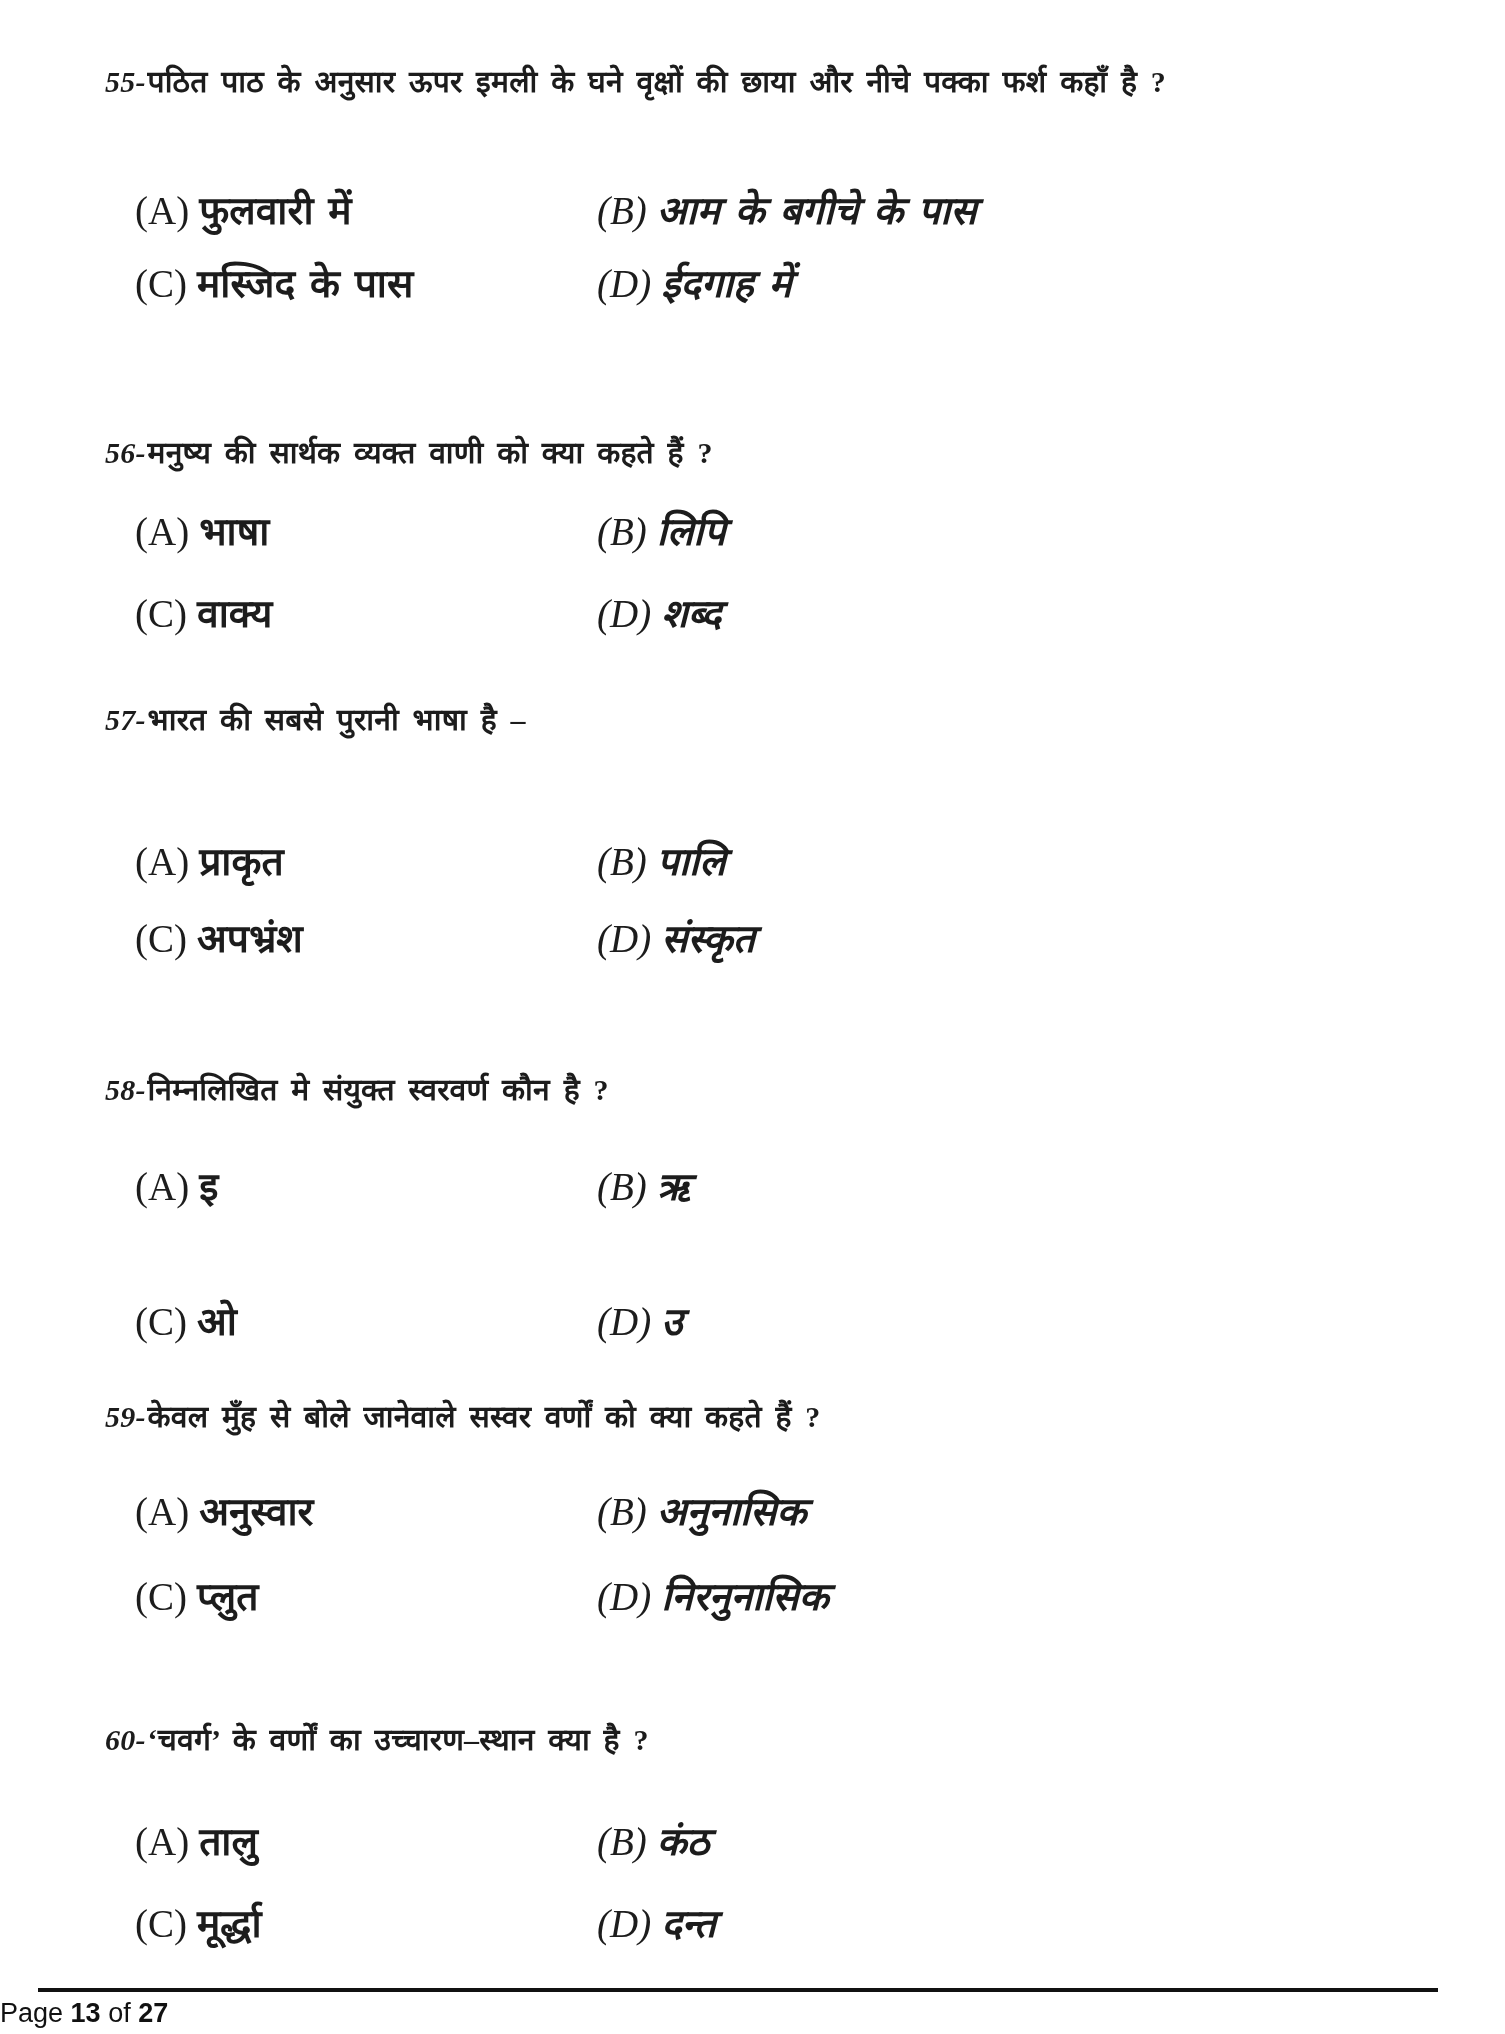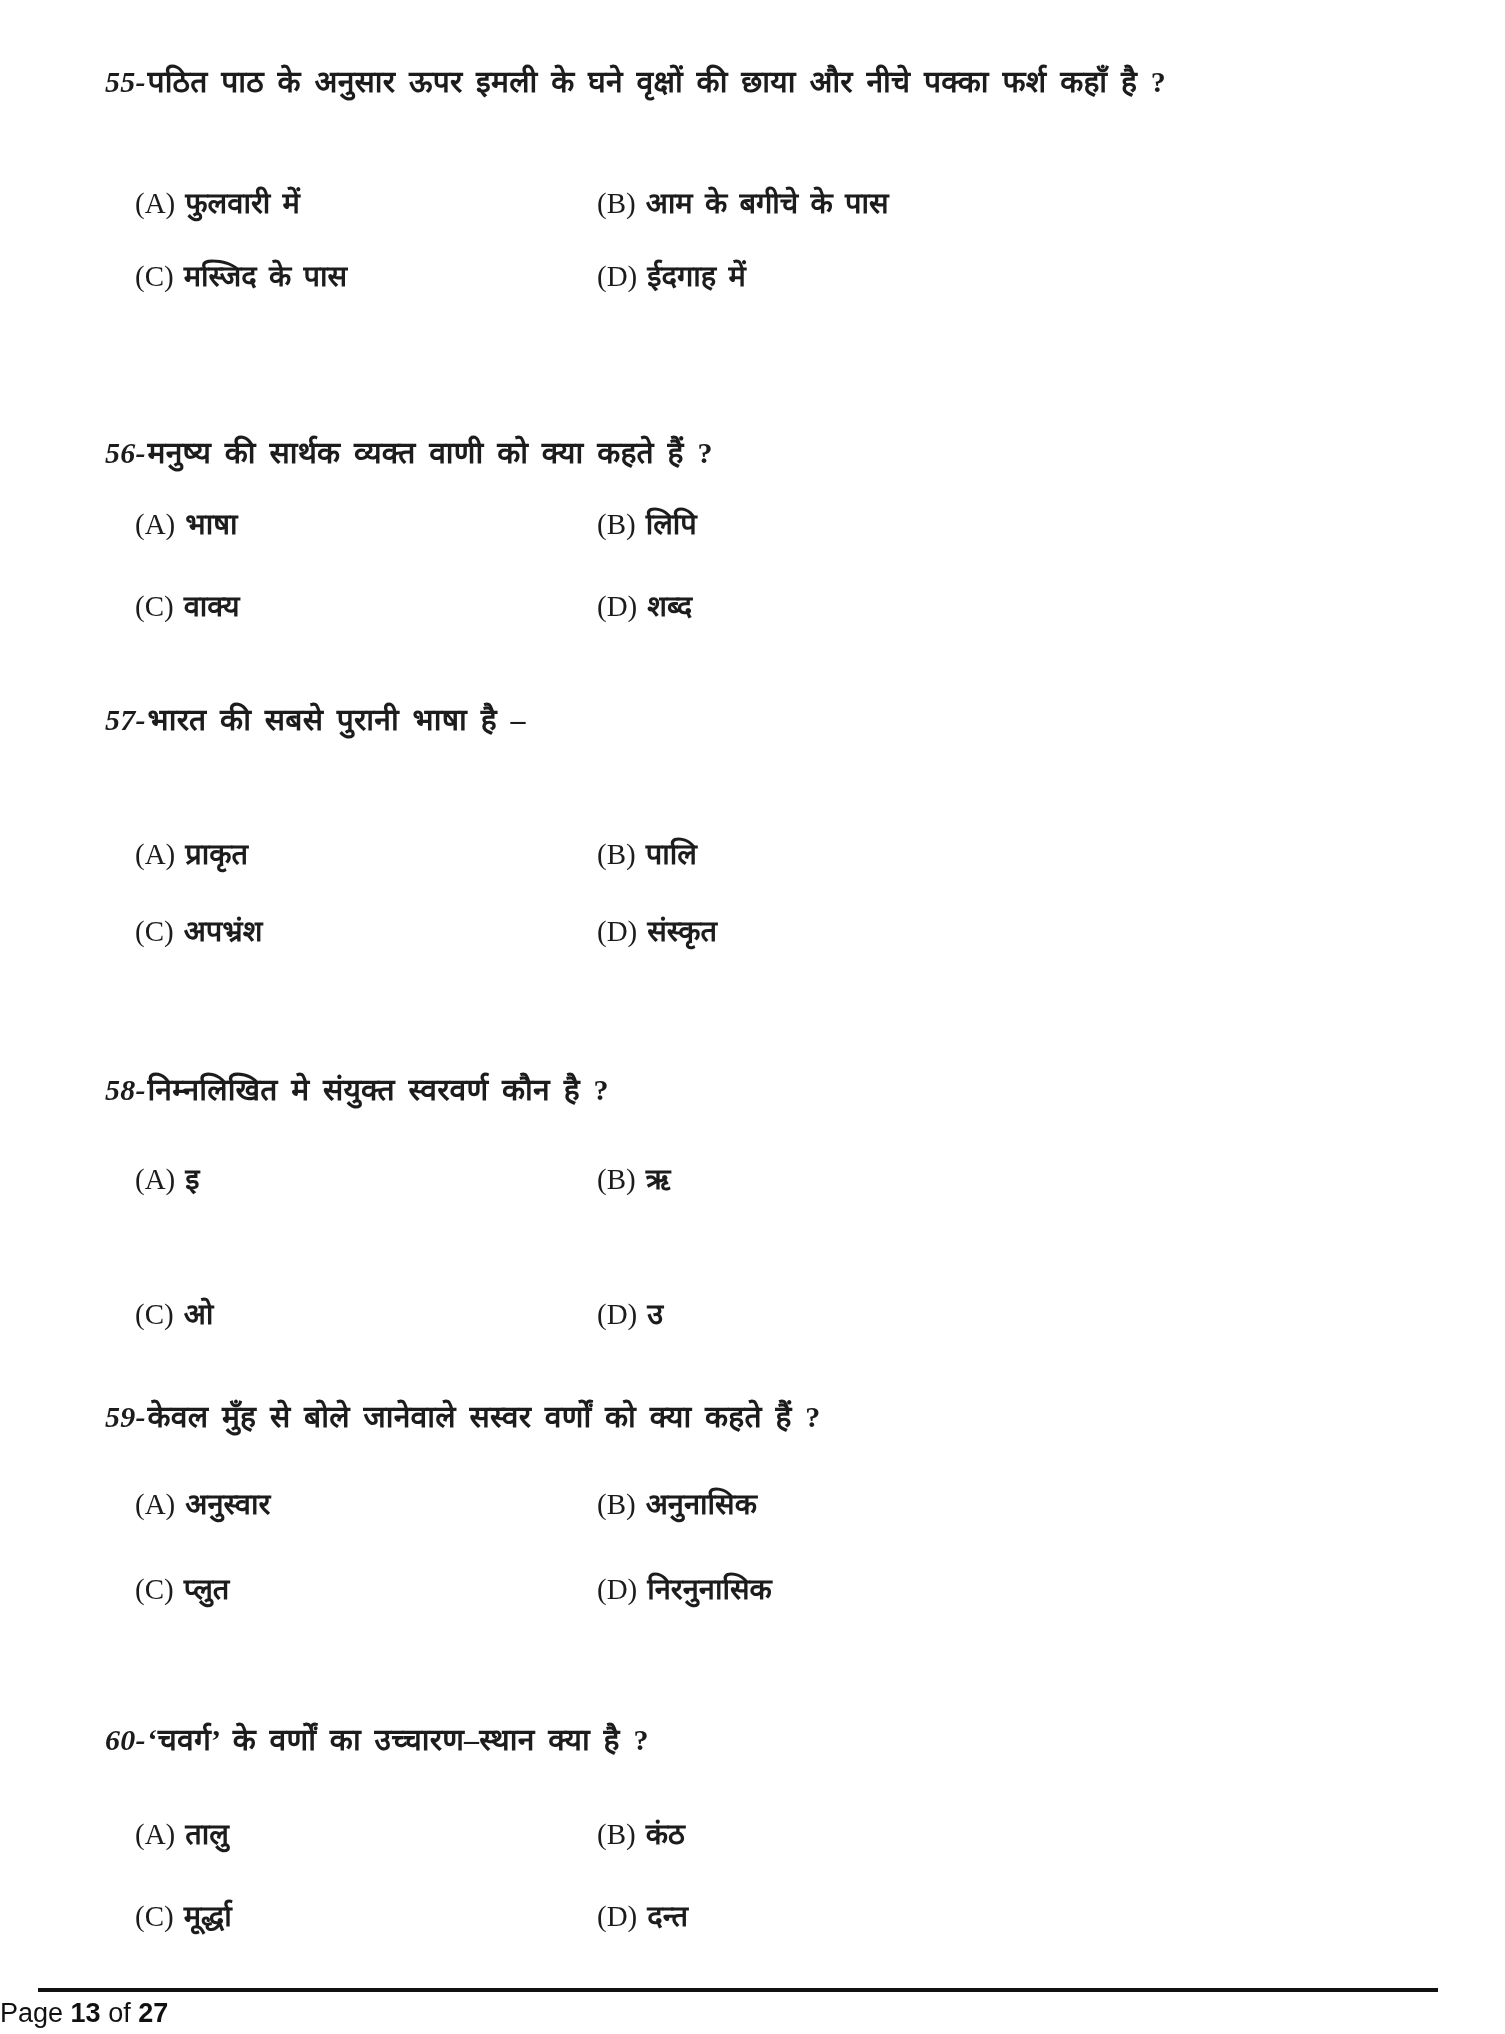--- a/index.html
+++ b/index.html
@@ -28,27 +28,27 @@
   .qnum {
     font-weight: 600;
     margin-right: 2px;
     font-style: italic;
   }
   .orow {
     position: absolute;
     left: 0;
     right: 0;
     height: 46px;
-    font-size: 29px;
+    font-size: 39px;
     font-weight: 600;
     white-space: nowrap;
   }
   .opt { position: absolute; top: 0; }
   .opt.col1 { left: 135px; }
-  .opt.col2 { left: 597px; }
+  .opt.col2 { left: 597px; font-style: italic; }
   .olabel {
     font-family: "Liberation Serif", "DejaVu Serif", serif;
     font-weight: 400;
     margin-right: 10px;
   }
   .otext {
     word-spacing: 5px;
   }
   .footer-rule {
     position: absolute;

